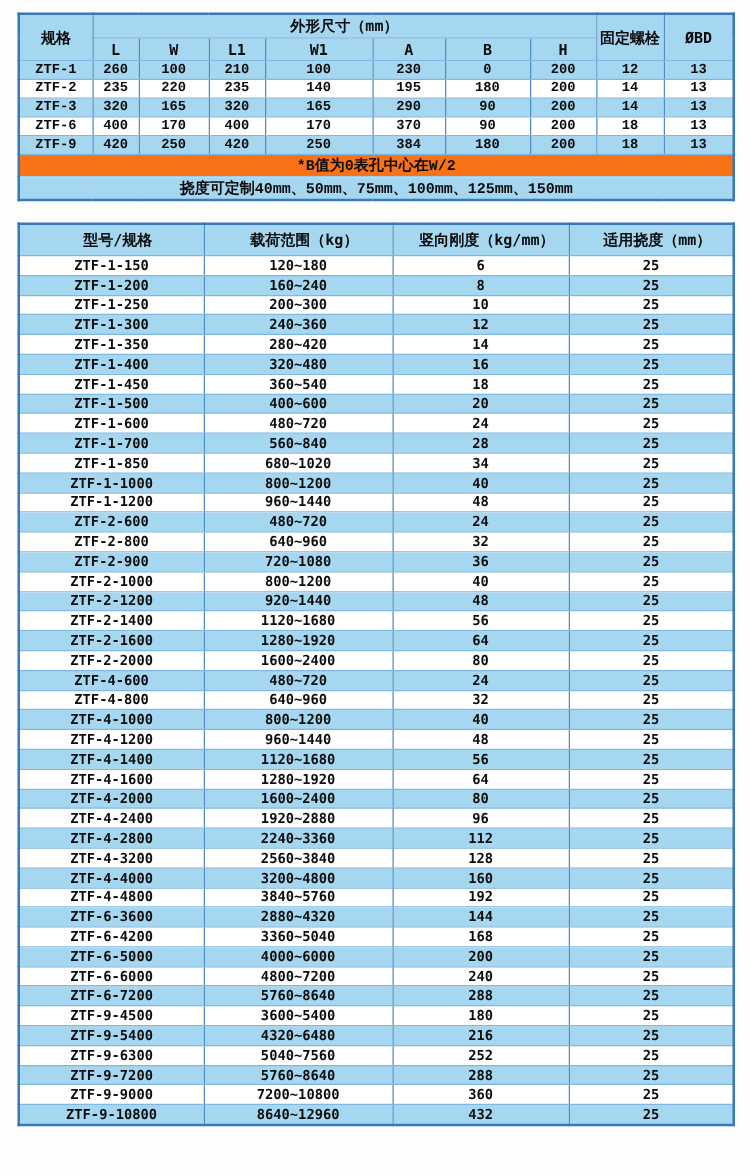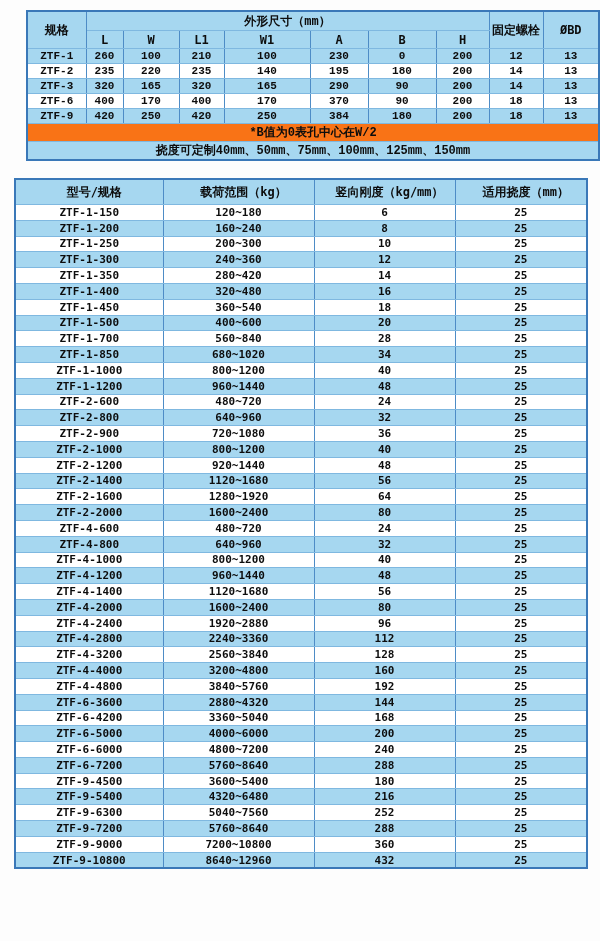--- a/index.html
+++ b/index.html
@@ -28,21 +28,21 @@
     border-bottom-color: #7fb8e0;
     text-align: center;
     vertical-align: middle;
     font-weight: bold;
     color: #0d0d0d;
     padding: 0 2px;
     overflow: hidden;
     white-space: nowrap;
   }
   
-  .t1 { margin-bottom: 17px; margin-left: 12px; }
+  .t1 { margin-bottom: 17px; }
   .t1 th { background: #a6d7f0; font-size: 12px; height: 17px; }
   .t1 thead tr:first-child th { height: 18px; }
   .t1 td { font-size: 11px; height: 14px; font-family: Liberation Mono, monospace; }
   .t1 tbody.data tr:nth-child(odd) td { background: #a6d7f0; }
   .t1 tbody.data tr:nth-child(even) td { background: #ffffff; }
   .t1 tr.note-row-1 td { background: #f97316; font-size: 12px; height: 14px; }
   .t1 tr.note-row-2 td { background: #a6d7f0; font-size: 12px; height: 15px; }
   
   .t2 th { background: #a6d7f0; font-size: 12px; height: 24px; padding-left: 12px; }
   .t2 td { font-size: 11px; height: 14.8px; }
@@ -214,20 +214,26 @@
           <td>18</td>
           <td>25</td>
         </tr>
         <tr>
           <td>ZTF-1-500</td>
           <td>400~600</td>
           <td>20</td>
           <td>25</td>
         </tr>
         <tr>
+          <td>ZTF-1-600</td>
+          <td>480~720</td>
+          <td>24</td>
+          <td>25</td>
+        </tr>
+        <tr>
           <td>ZTF-1-700</td>
           <td>560~840</td>
           <td>28</td>
           <td>25</td>
         </tr>
         <tr>
           <td>ZTF-1-850</td>
           <td>680~1020</td>
           <td>34</td>
           <td>25</td>
@@ -313,20 +319,26 @@
         <tr>
           <td>ZTF-4-1200</td>
           <td>960~1440</td>
           <td>48</td>
           <td>25</td>
         </tr>
         <tr>
           <td>ZTF-4-1400</td>
           <td>1120~1680</td>
           <td>56</td>
+          <td>25</td>
+        </tr>
+        <tr>
+          <td>ZTF-4-1600</td>
+          <td>1280~1920</td>
+          <td>64</td>
           <td>25</td>
         </tr>
         <tr>
           <td>ZTF-4-2000</td>
           <td>1600~2400</td>
           <td>80</td>
           <td>25</td>
         </tr>
         <tr>
           <td>ZTF-4-2400</td>

